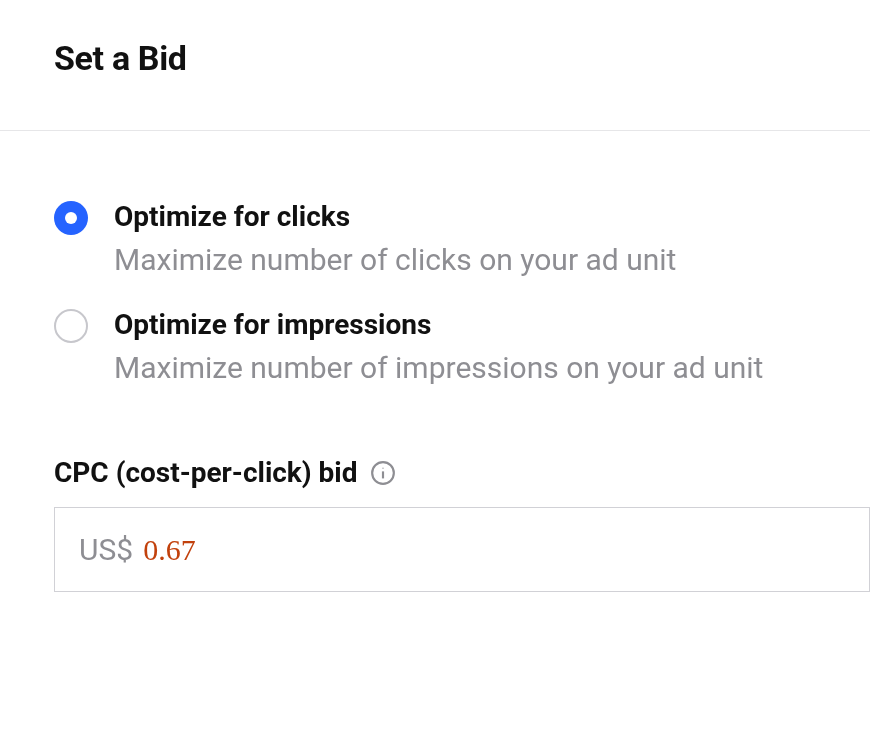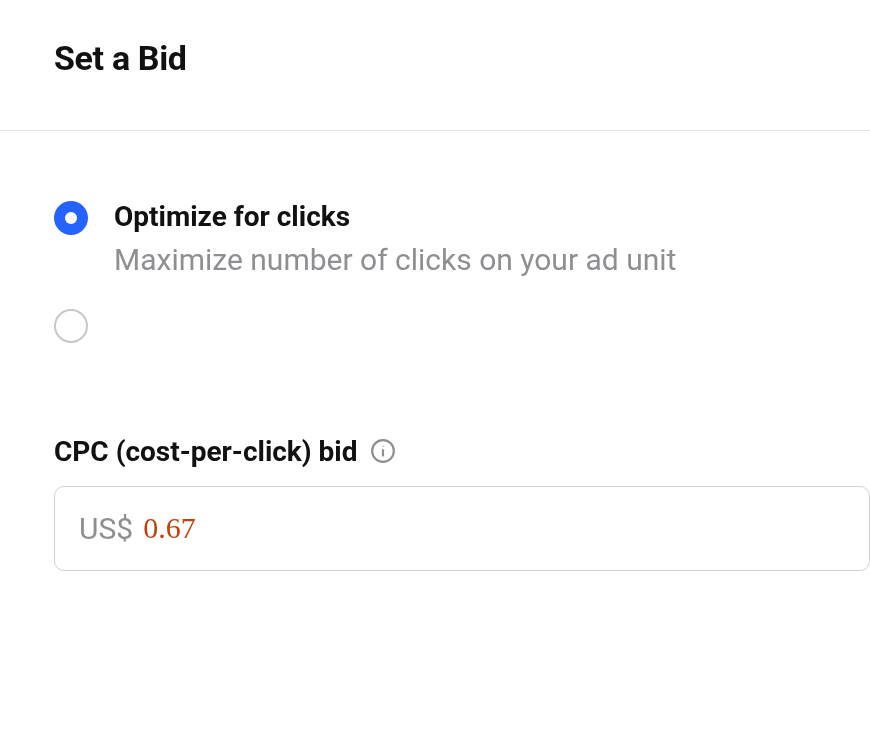--- a/index.html
+++ b/index.html
@@ -40,21 +40,21 @@
       justify-content: center;
       width: 26px;
       height: 26px;
       color: #8e8e93;
     }
     .info-icon svg { display: block; }
     .radio-group {
       display: flex;
       flex-direction: column;
       gap: 26px;
-      margin-bottom: 92px;
+      margin-bottom: 68px;
     }
     .radio-row {
       display: flex;
       align-items: flex-start;
       gap: 26px;
       cursor: pointer;
     }
     .radio-circle {
       flex-shrink: 0;
       width: 34px;
@@ -99,21 +99,21 @@
       gap: 12px;
       margin-bottom: 18px;
     }
     .field-label {
       font-size: 28px;
       font-weight: 700;
       color: #111111;
     }
     .input-wrap {
       border: 1px solid #d1d1d6;
-      border-radius: 10px;
+      border-radius: 0;
       padding: 24px 24px;
       display: flex;
       align-items: center;
       gap: 10px;
       width: 100%;
     }
     .currency-prefix {
       font-size: 30px;
       font-weight: 400;
       color: #8e8e93;
@@ -144,20 +144,24 @@
     <div class="radio-row">
       <div class="radio-circle selected"></div>
       <div class="radio-text">
         <div class="radio-title">Optimize for clicks</div>
         <div class="radio-desc">Maximize number of clicks on your ad unit</div>
       </div>
     </div>
 
     <div class="radio-row">
       <div class="radio-circle"></div>
+      <div class="radio-text">
+        <div class="radio-title">Optimize for impressions</div>
+        <div class="radio-desc">Maximize number of impressions on your ad unit</div>
+      </div>
     </div>
 
   </div>
 
   <div class="field-label-row">
     <span class="field-label">CPC (cost-per-click) bid</span>
     <span class="info-icon">
       <svg width="26" height="26" viewBox="0 0 24 24" fill="none" stroke="currentColor" stroke-width="2">
         <circle cx="12" cy="12" r="10"></circle>
         <line x1="12" y1="10.5" x2="12" y2="17"></line>

